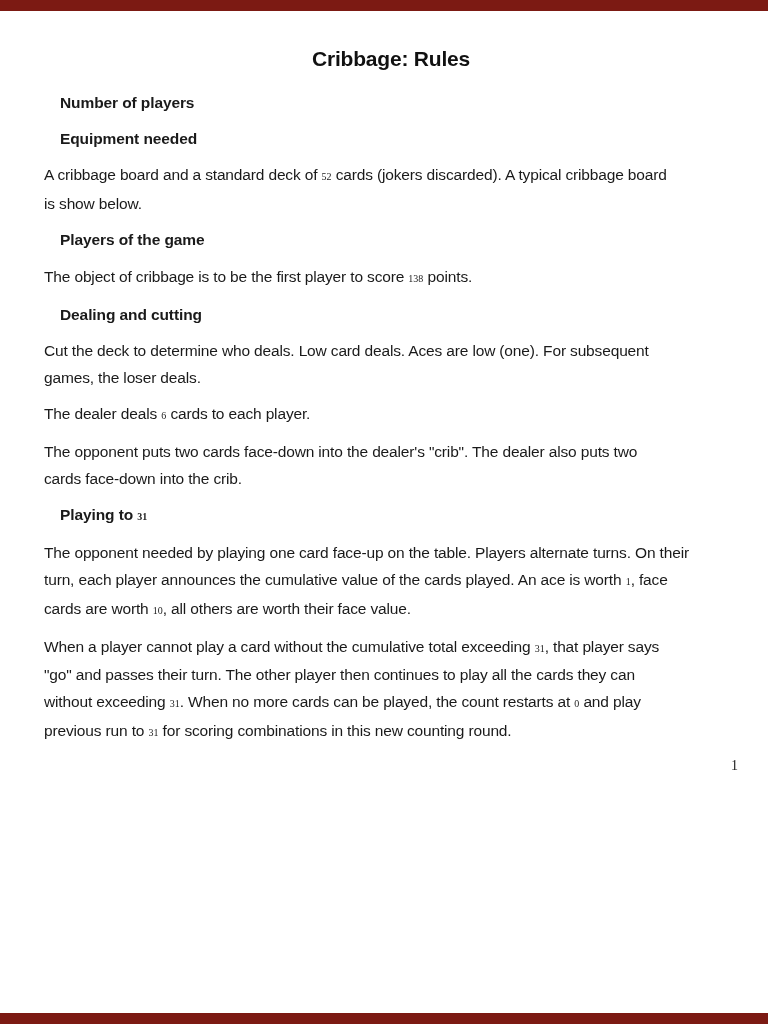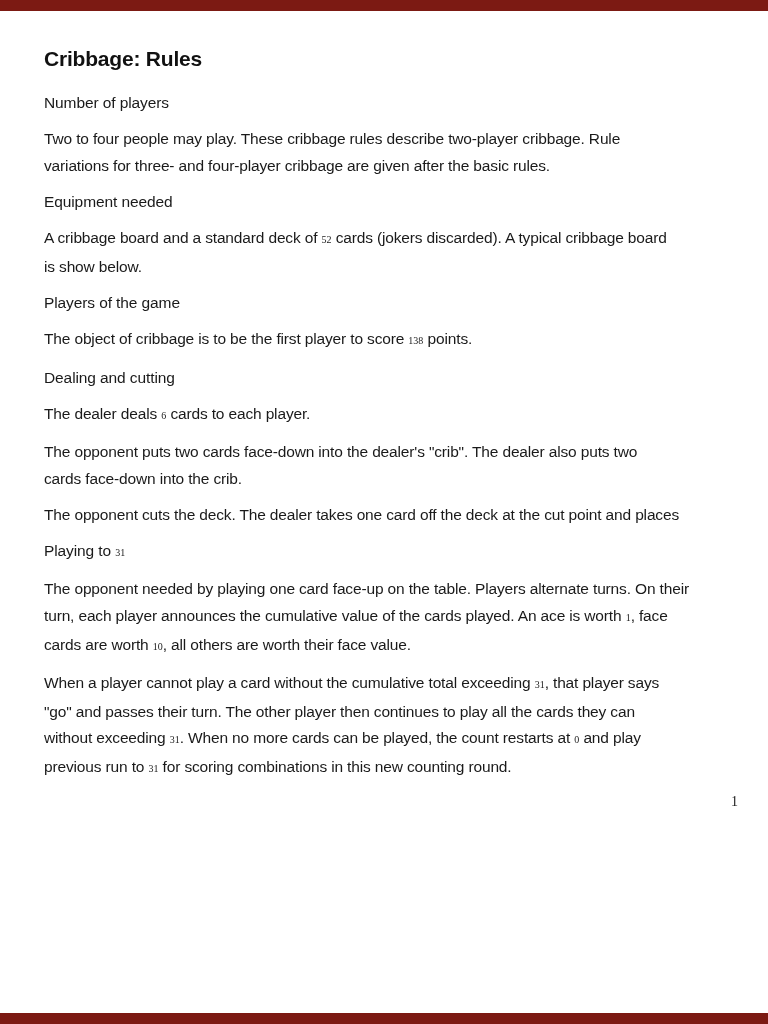--- a/index.html
+++ b/index.html
@@ -18,36 +18,36 @@
   .chrome-bar.top { top: 0; }
   .chrome-bar.bottom { bottom: 0; }
 
   .page-content {
     position: absolute;
     top: 0; left: 0; right: 0; bottom: 0;
     padding: 45px 30px 0 44px;
     color: #1a1a1a;
   }
   .doc-title {
-    text-align: left;
+    text-align: center;
     font-size: 21px;
     font-weight: 700;
     line-height: 28px;
     margin: 0 0 17px 0;
     color: #111111;
     letter-spacing: -0.2px;
   }
   .block { margin: 0 0 9.5px 0; }
   .line {
     font-size: 15.5px;
     line-height: 26.7px;
     white-space: nowrap;
     letter-spacing: -0.15px;
   }
-  .heading .line { font-weight: 400; letter-spacing: -0.1px; }
+  .heading .line { font-weight: 700; letter-spacing: -0.1px; margin-left: 16px; }
   .num {
     font-family: "Liberation Serif", serif;
     font-size: 10px;
     letter-spacing: 0;
   }
   .page-number-row {
     text-align: right;
     margin-top: 3px;
   }
   .page-number {
@@ -61,49 +61,48 @@
 <body>
 
 <div class="chrome-bar top" style="background: rgb(124, 26, 19);"></div>
 
 <div class="page-content">
   <h1 class="doc-title">Cribbage: Rules</h1>
   <div>
       <div class="block heading">
         <div class="line">Number of players</div>
       </div>
-      <div class="block paragraph">
-        <div class="line">Two to four people may play. These cribbage rules describe two-player cribbage. Rule</div>
-        <div class="line">variations for three- and four-player cribbage are given after the basic rules.</div>
-      </div>
       <div class="block heading">
         <div class="line">Equipment needed</div>
       </div>
       <div class="block paragraph">
         <div class="line">A cribbage board and a standard deck of <span class="num">52</span> cards (jokers discarded). A typical cribbage board</div>
         <div class="line">is show below.</div>
       </div>
       <div class="block heading">
         <div class="line">Players of the game</div>
       </div>
       <div class="block paragraph">
         <div class="line">The object of cribbage is to be the first player to score <span class="num">138</span> points.</div>
       </div>
       <div class="block heading">
         <div class="line">Dealing and cutting</div>
       </div>
       <div class="block paragraph">
+        <div class="line">Cut the deck to determine who deals. Low card deals. Aces are low (one). For subsequent</div>
+        <div class="line">games, the loser deals.</div>
+      </div>
+      <div class="block paragraph">
         <div class="line">The dealer deals <span class="num">6</span> cards to each player.</div>
       </div>
       <div class="block paragraph">
         <div class="line">The opponent puts two cards face-down into the dealer's "crib". The dealer also puts two</div>
         <div class="line">cards face-down into the crib.</div>
       </div>
       <div class="block paragraph">
-        <div class="line">The opponent cuts the deck. The dealer takes one card off the deck at the cut point and places</div>
       </div>
       <div class="block heading">
         <div class="line">Playing to <span class="num">31</span></div>
       </div>
       <div class="block paragraph">
         <div class="line">The opponent needed by playing one card face-up on the table. Players alternate turns. On their</div>
         <div class="line">turn, each player announces the cumulative value of the cards played. An ace is worth <span class="num">1</span>, face</div>
         <div class="line">cards are worth <span class="num">10</span>, all others are worth their face value.</div>
       </div>
       <div class="block paragraph">

